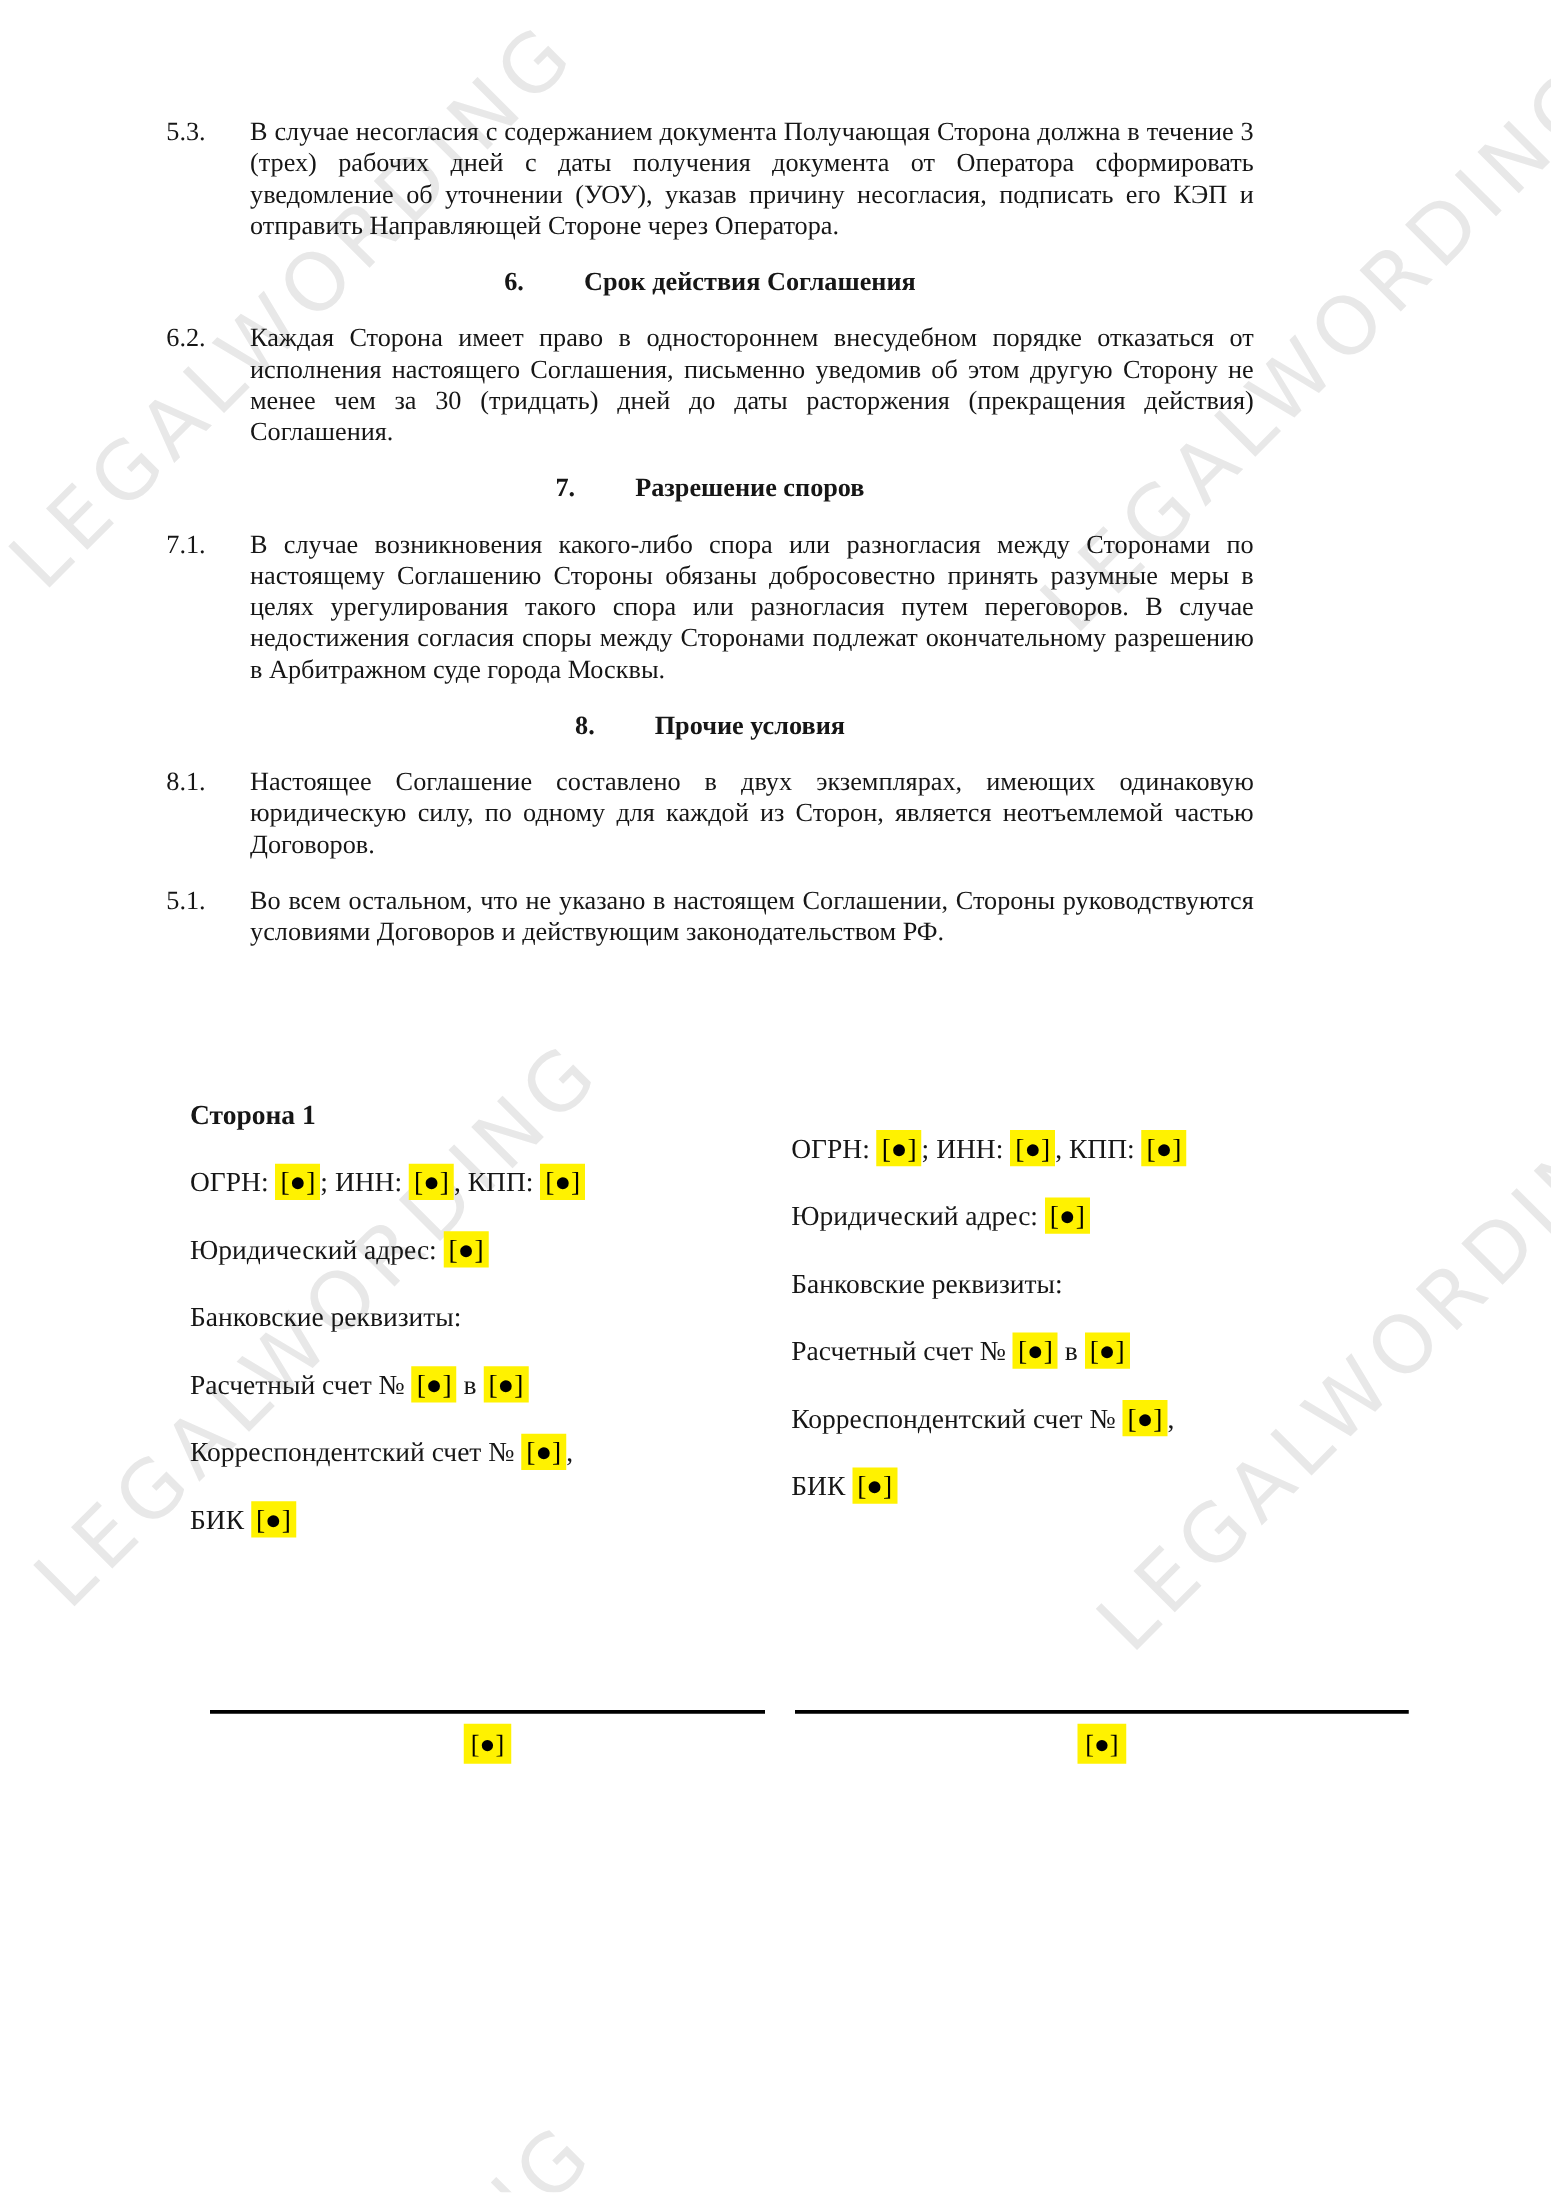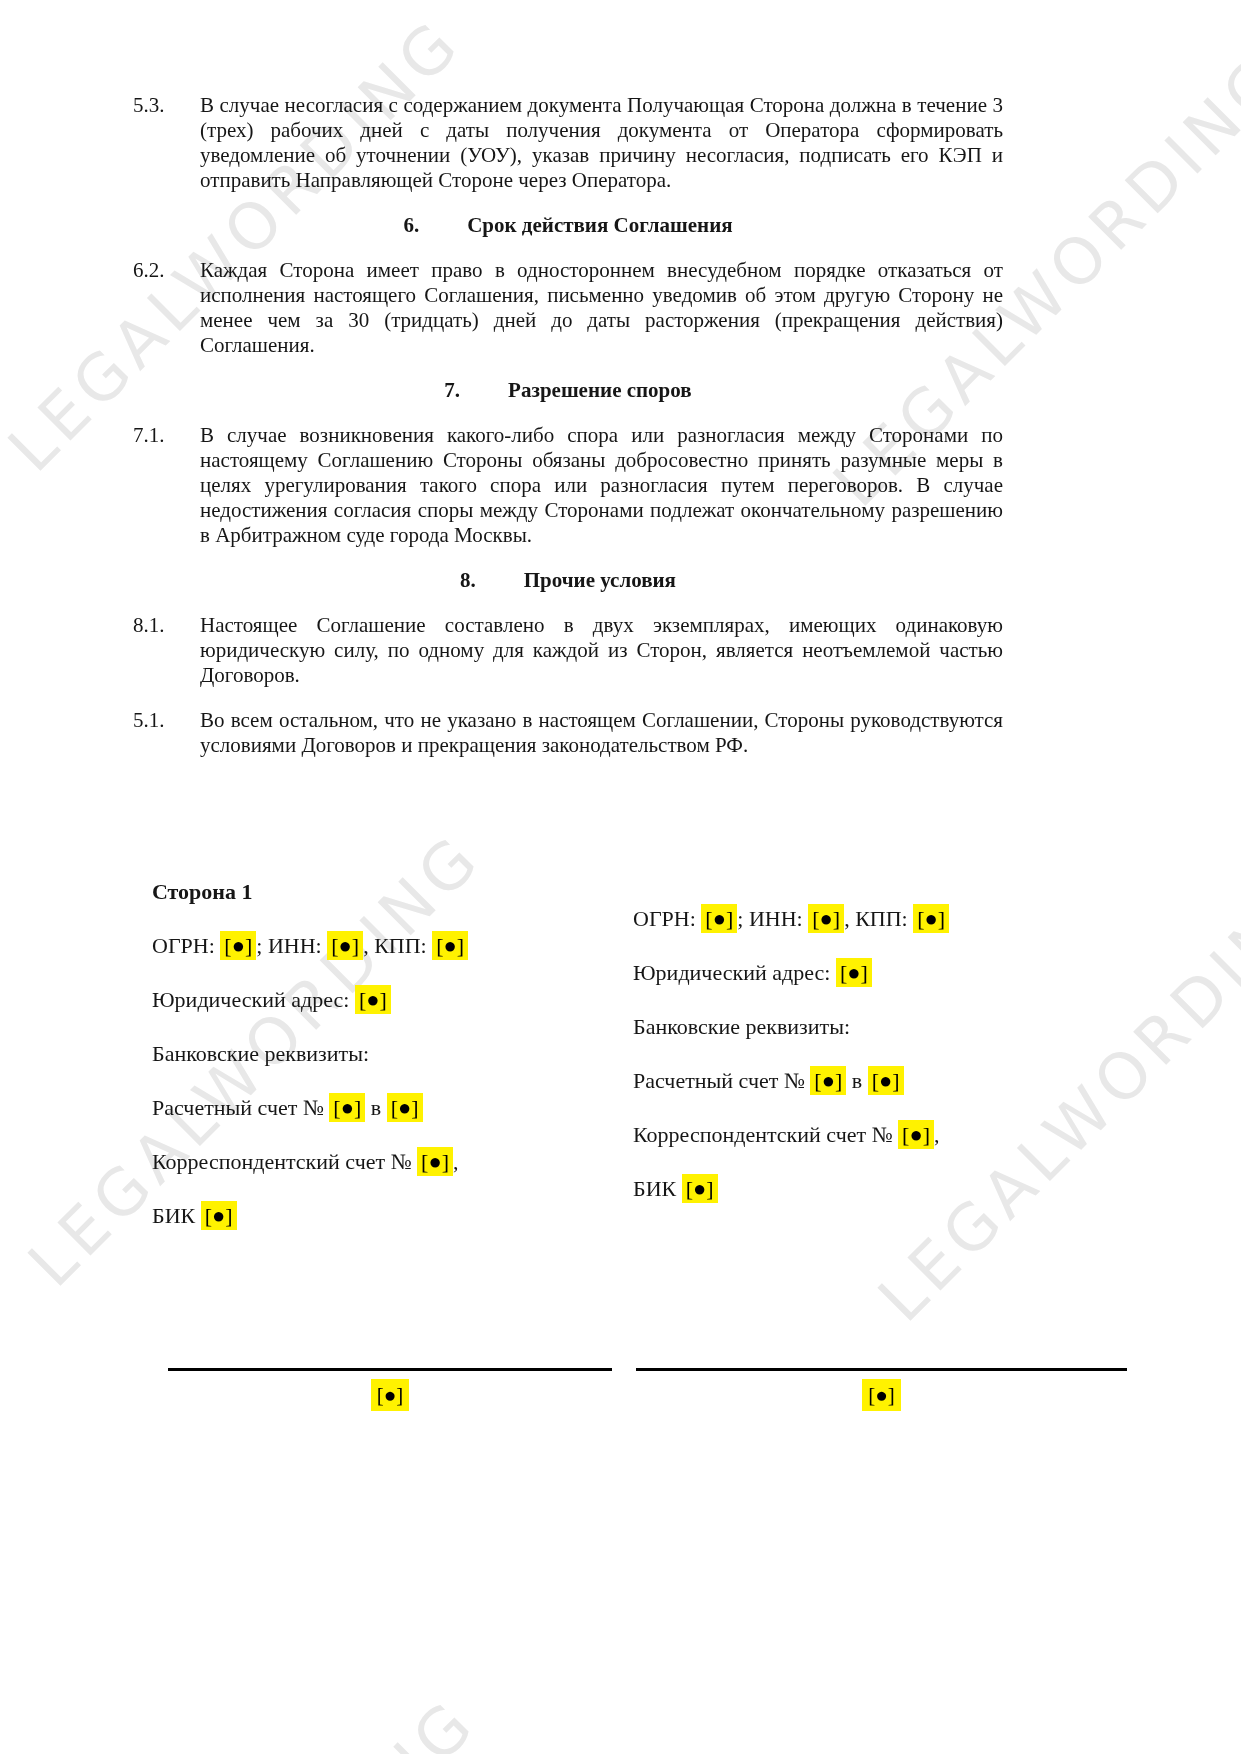--- a/index.html
+++ b/index.html
@@ -142,21 +142,21 @@
       <span class="hnum">8.</span><span>Прочие условия</span>
     </div>
 
     <div class="para">
       <span class="num">8.1.</span>
       <span>Настоящее Соглашение составлено в двух экземплярах, имеющих одинаковую юридическую силу, по одному для каждой из Сторон, является неотъемлемой частью Договоров.</span>
     </div>
 
     <div class="para">
       <span class="num">5.1.</span>
-      <span>Во всем остальном, что не указано в настоящем Соглашении, Стороны руководствуются условиями Договоров и прекращения законодательством РФ.</span>
+      <span>Во всем остальном, что не указано в настоящем Соглашении, Стороны руководствуются условиями Договоров и действующим законодательством РФ.</span>
     </div>
 
 
     <div class="parties">
 
       <div class="party party-1">
         <div class="party-title">Сторона 1</div>
         <div class="party-line">ОГРН: <mark class="ph">[●]</mark>; ИНН: <mark class="ph">[●]</mark>, КПП: <mark class="ph">[●]</mark></div>
         <div class="party-line">Юридический адрес: <mark class="ph">[●]</mark></div>
         <div class="party-line">Банковские реквизиты:</div>

